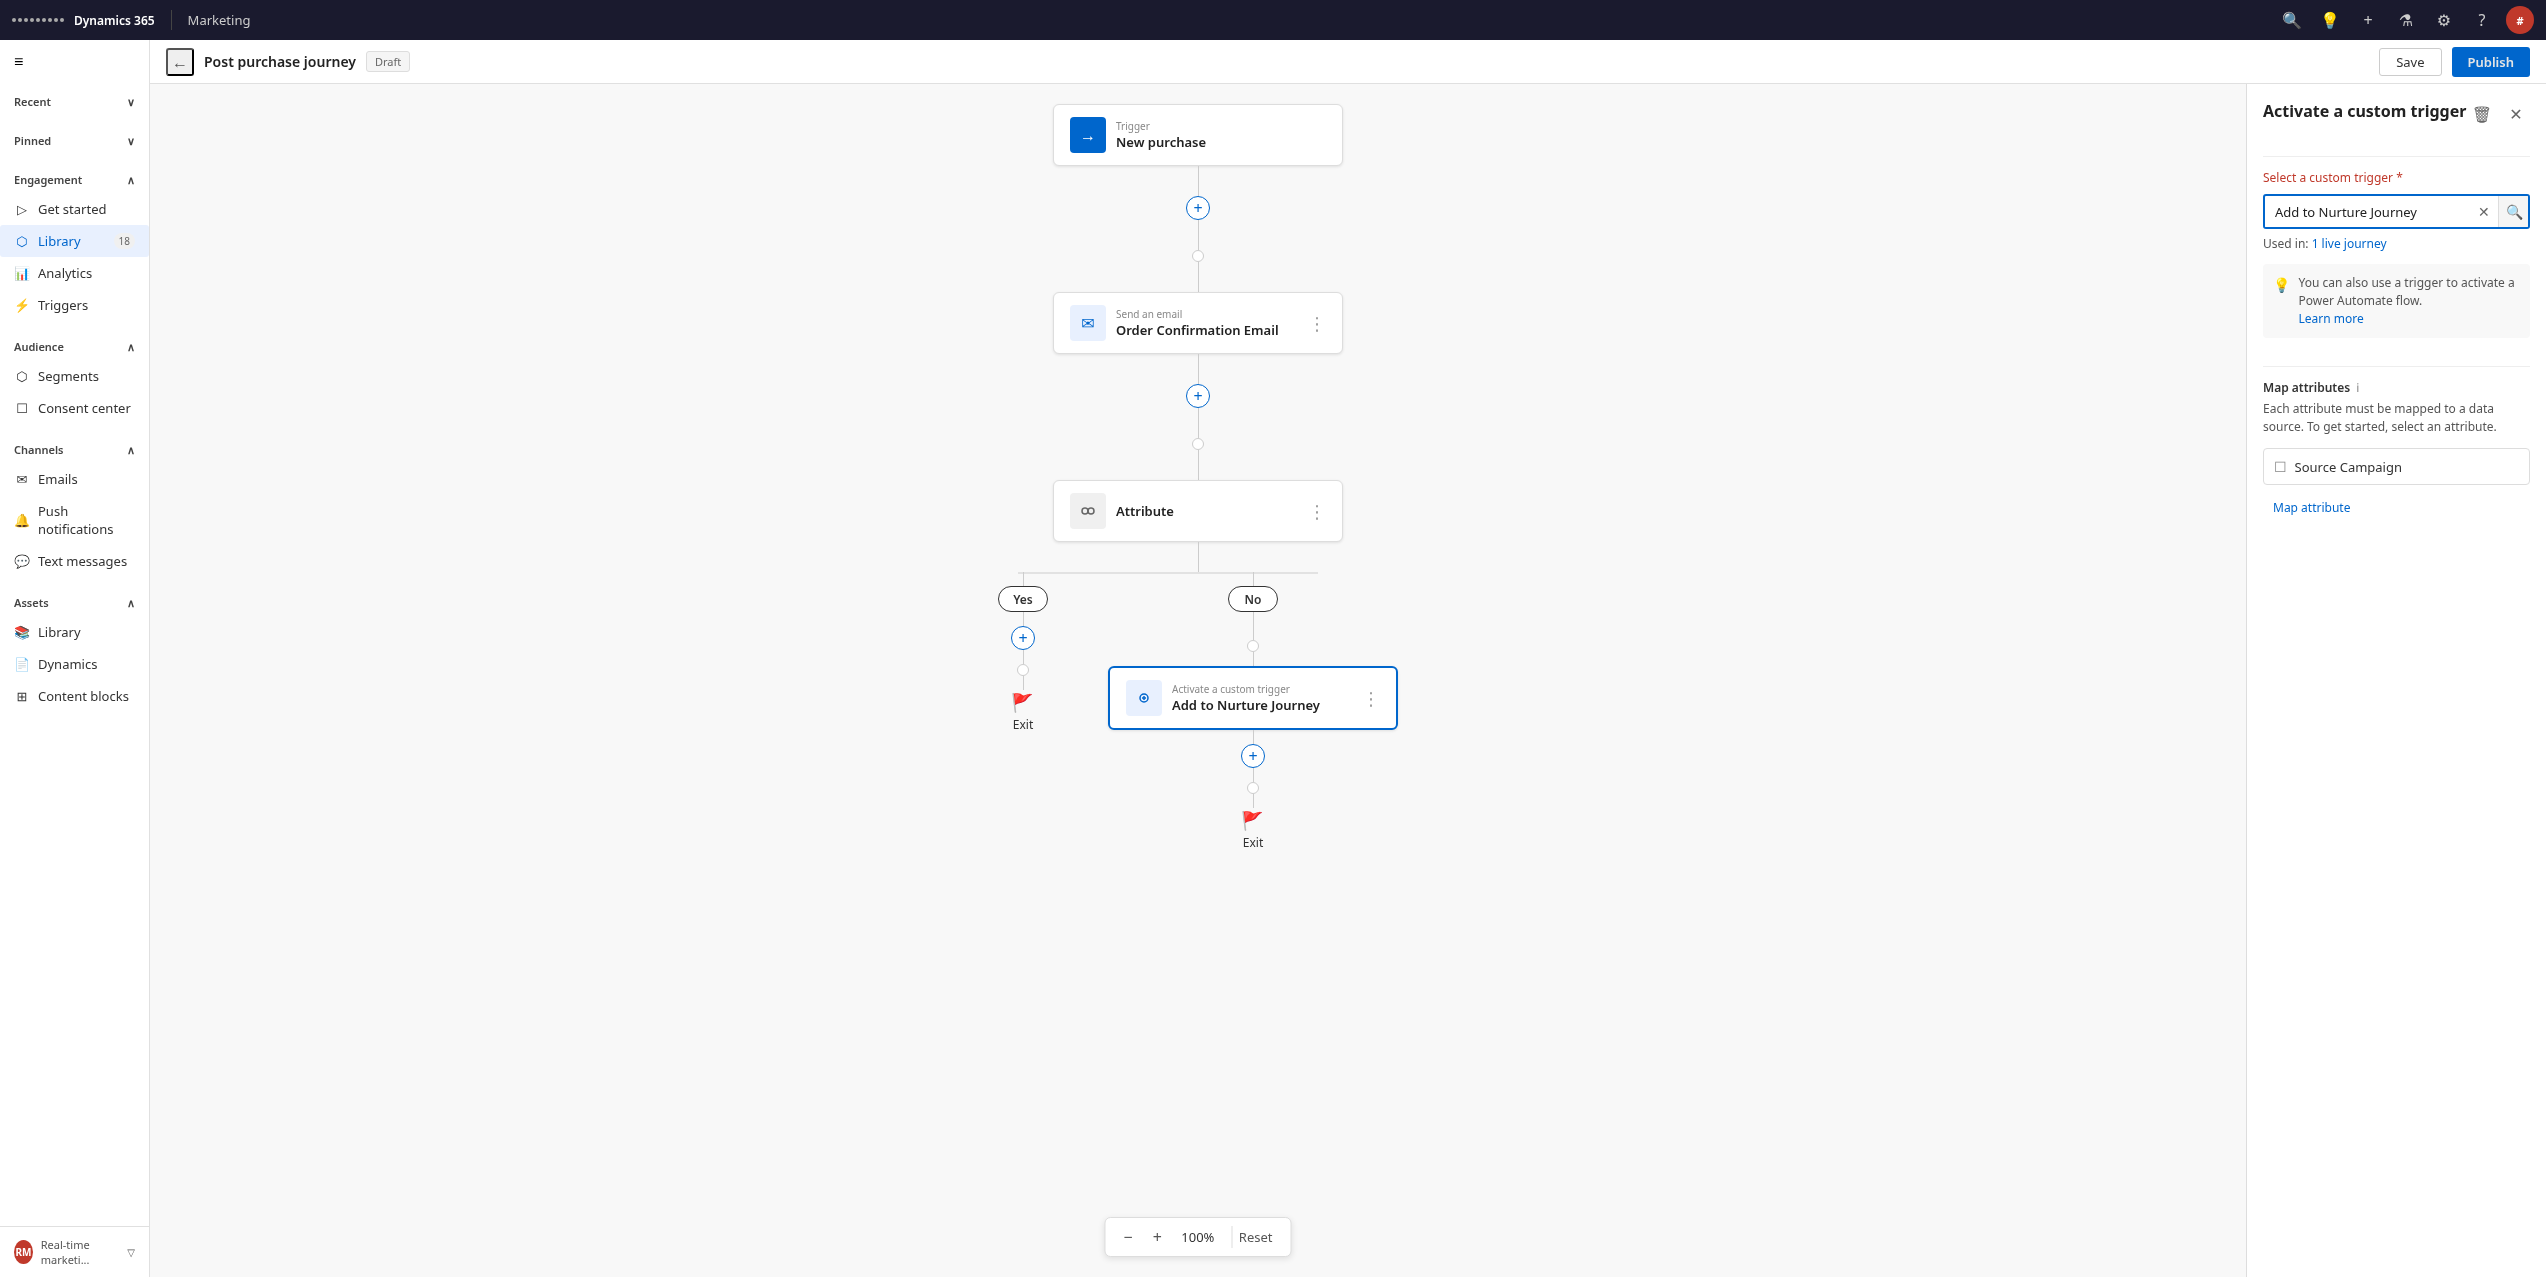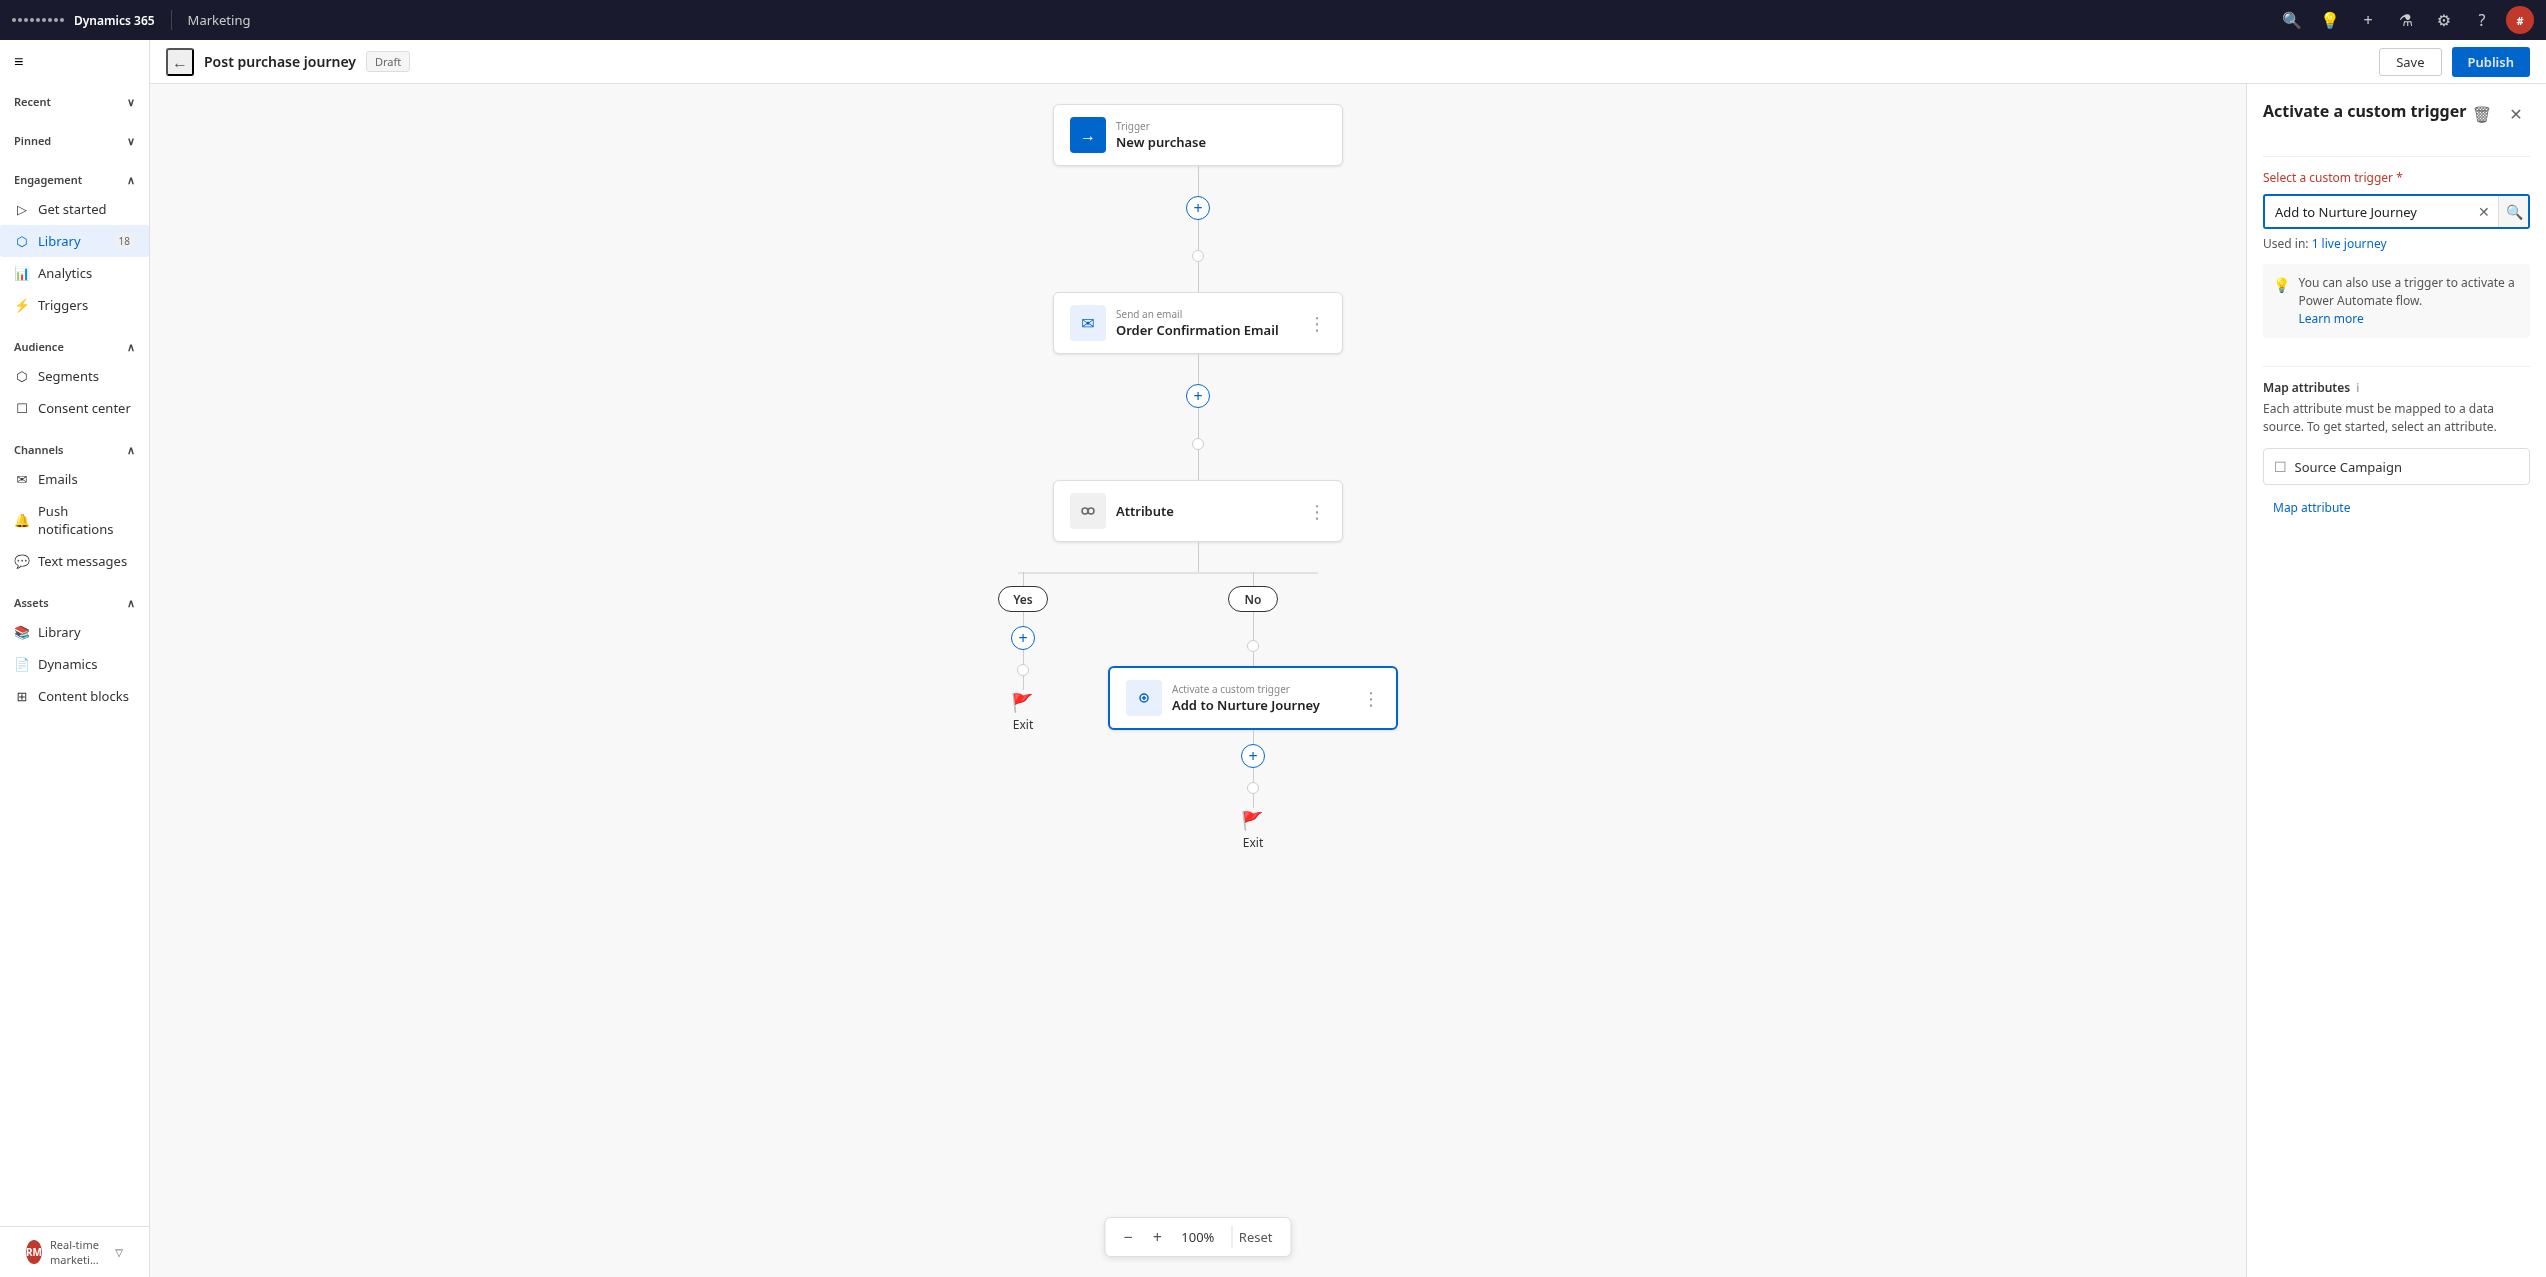--- a/index.html
+++ b/index.html
@@ -38,21 +38,21 @@
       padding: 7px 14px; font-size: 13px; color: #333; cursor: pointer; border-radius: 3px;
     }
     .sidebar-item.active { background: #e8f0fe; color: #0066cc; }
     .sidebar-item-icon { width: 16px; height: 16px; display: flex; align-items: center; justify-content: center; font-size: 13px; flex-shrink: 0; }
     .sidebar-item-count {
       font-size: 10px; color: #666; background: #f0f0f0; border-radius: 10px;
       padding: 1px 5px; margin-left: auto;
     }
     .sidebar-bottom {
       margin-top: auto; border-top: 1px solid #e0e0e0;
-      padding: 10px 26px; display: flex; align-items: center; gap: 8px;
+      padding: 10px 14px; display: flex; align-items: center; gap: 8px;
       font-size: 11px; color: #555; cursor: pointer;
     }
     .sidebar-bottom-avatar { width: 24px; height: 24px; border-radius: 50%; background: #c0392b; display: flex; align-items: center; justify-content: center; font-size: 10px; color: white; font-weight: bold; }
 
     
     .content-area { flex: 1; display: flex; flex-direction: column; overflow: hidden; }
 
     
     .secondary-bar {
       height: 44px; background: white; border-bottom: 1px solid #e0e0e0;

